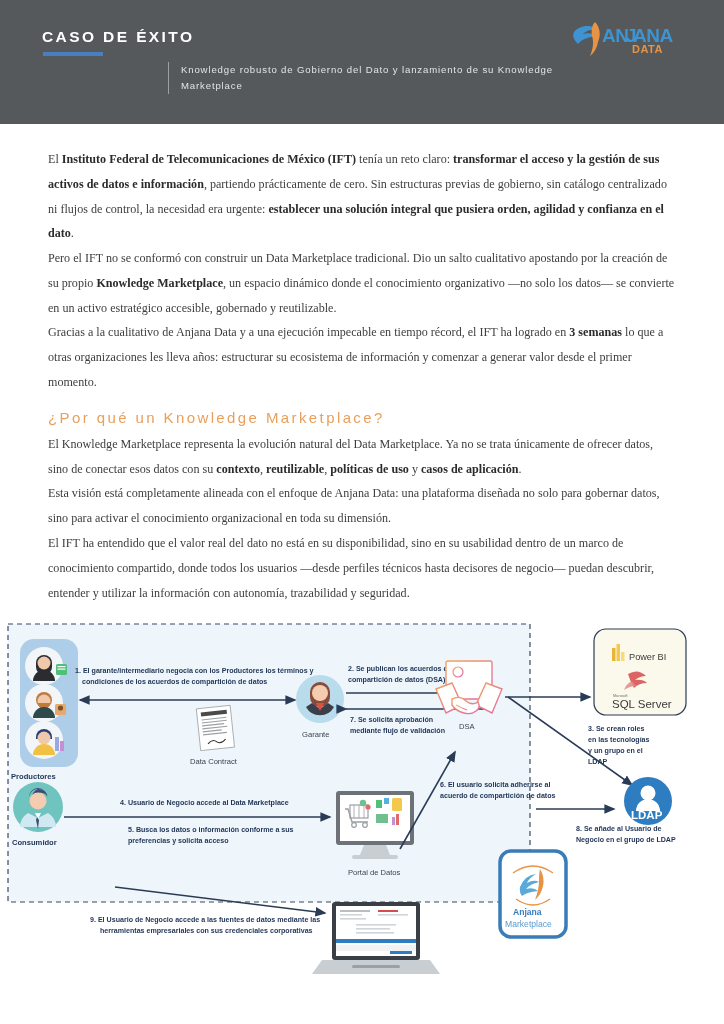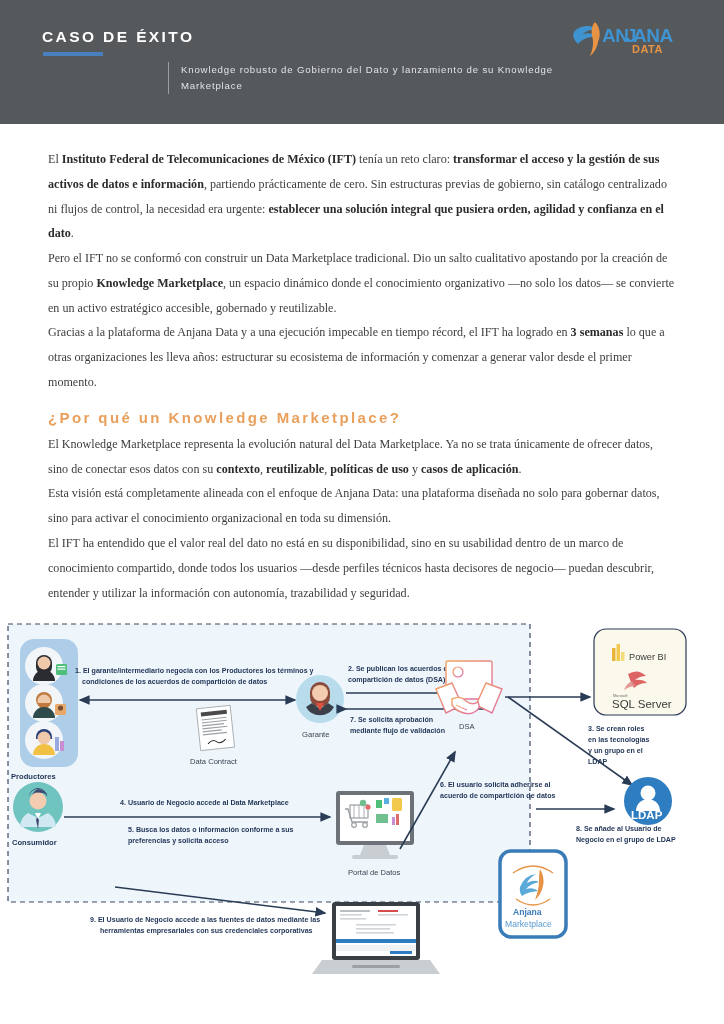--- a/index.html
+++ b/index.html
@@ -66,21 +66,21 @@
     color: #3e3e3e;
     line-height: 2.05;
     text-align: left;
   }
   p.para b { font-weight: bold; color: #2b2b2b; }
   .first-para { margin-top: 23px; }
 
   h2.section-title {
     font-family: "Liberation Sans", sans-serif;
     font-size: 15px;
-    font-weight: bold;
+    font-weight: normal;
     color: #e8a05c;
     letter-spacing: 2.4px;
     margin-top: 14px;
     margin-bottom: 6px;
   }
 
   
   .diagram {
     position: relative;
     margin: 14px 0 0 0;
@@ -116,21 +116,21 @@
       </svg>
     </div>
   </div>
 
   <div class="content">
 
     <p class="para first-para"><span>El </span><b>Instituto Federal de Telecomunicaciones de México (IFT)</b><span> tenía un reto claro: </span><b>transformar el acceso y la gestión de sus activos de datos e información</b><span>, partiendo prácticamente de cero. Sin estructuras previas de gobierno, sin catálogo centralizado ni flujos de control, la necesidad era urgente: </span><b>establecer una solución integral que pusiera orden, agilidad y confianza en el dato</b><span>.</span></p>
 
     <p class="para"><span>Pero el IFT no se conformó con construir un Data Marketplace tradicional. Dio un salto cualitativo apostando por la creación de su propio </span><b>Knowledge Marketplace</b><span>, un espacio dinámico donde el conocimiento organizativo —no solo los datos— se convierte en un activo estratégico accesible, gobernado y reutilizable.</span></p>
 
-    <p class="para"><span>Gracias a la plataforma de Anjana Data y a una ejecución impecable en tiempo récord, el IFT ha logrado en </span><b>3 semanas</b><span> lo que a otras organizaciones les lleva años: estructurar su ecosistema de información y comenzar a generar valor desde el primer momento.</span></p>
+    <p class="para"><span>Gracias a la cualitativo de Anjana Data y a una ejecución impecable en tiempo récord, el IFT ha logrado en </span><b>3 semanas</b><span> lo que a otras organizaciones les lleva años: estructurar su ecosistema de información y comenzar a generar valor desde el primer momento.</span></p>
 
     <h2 class="section-title">¿Por qué un Knowledge Marketplace?</h2>
 
     <p class="para"><span>El Knowledge Marketplace representa la evolución natural del Data Marketplace. Ya no se trata únicamente de ofrecer datos, sino de conectar esos datos con su </span><b>contexto</b><span>, </span><b>reutilizable</b><span>, </span><b>políticas de uso</b><span> y </span><b>casos de aplicación</b><span>.</span></p>
 
     <p class="para">Esta visión está completamente alineada con el enfoque de Anjana Data: una plataforma diseñada no solo para gobernar datos, sino para activar el conocimiento organizacional en toda su dimensión.</p>
 
     <p class="para">El IFT ha entendido que el valor real del dato no está en su disponibilidad, sino en su usabilidad dentro de un marco de conocimiento compartido, donde todos los usuarios —desde perfiles técnicos hasta decisores de negocio— puedan descubrir, entender y utilizar la información con autonomía, trazabilidad y seguridad.</p>
   </div>
 

